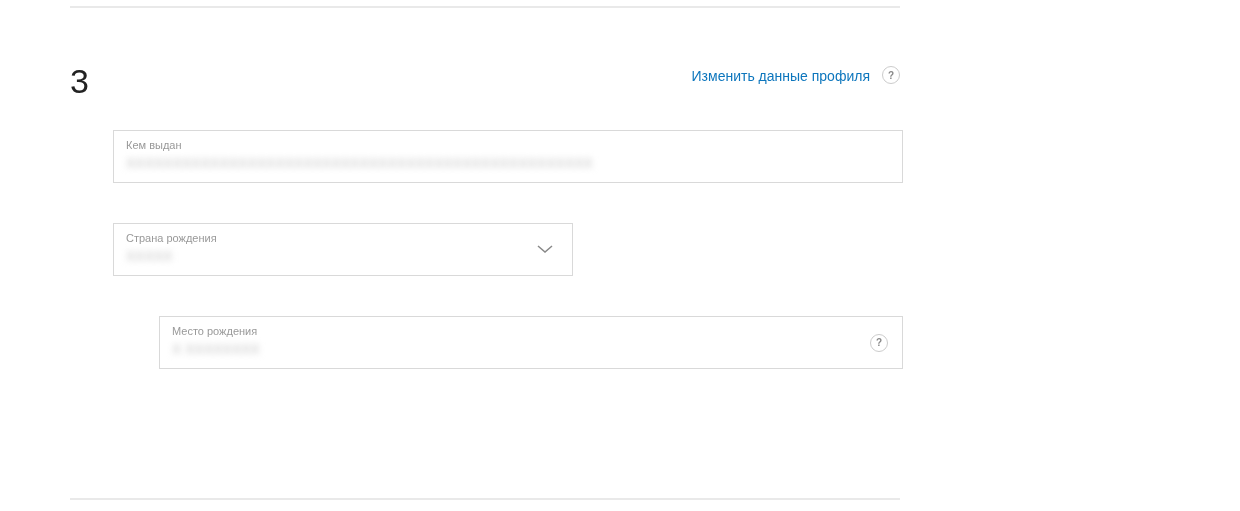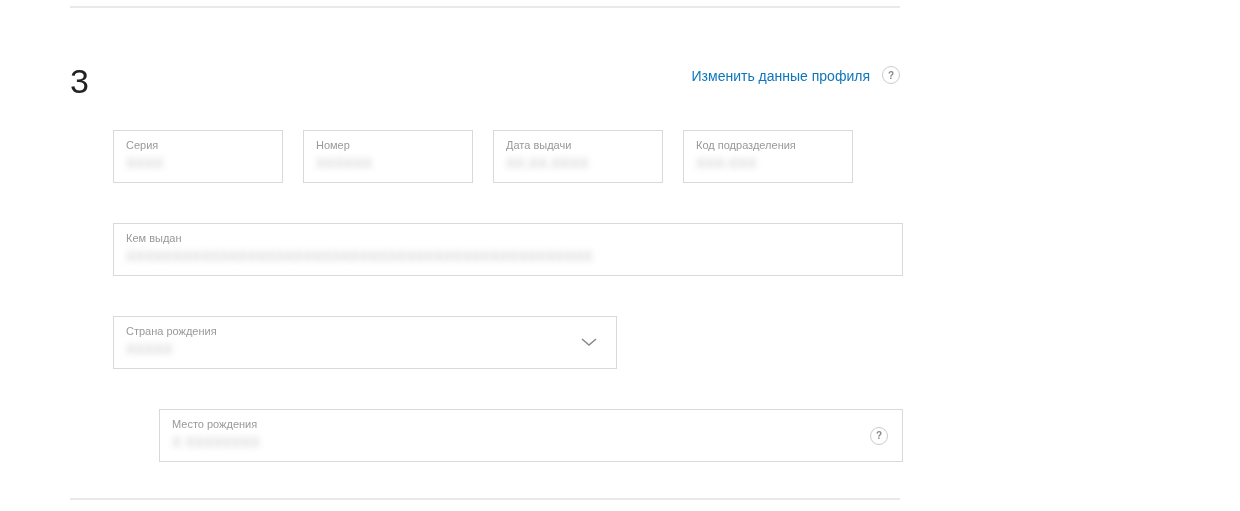--- a/index.html
+++ b/index.html
@@ -110,21 +110,21 @@
       user-select: none;
       min-height: 17px;
     }
     .field-small {
       width: 170px;
     }
     .field-full {
       width: 811px;
     }
     .field-medium {
-      width: 504px;
+      width: 460px;
     }
     .select-chevron {
       position: absolute;
       right: 18px;
       top: 50%;
       transform: translateY(-50%);
     }
     .field-trailing-help {
       position: absolute;
       right: 14px;
@@ -138,38 +138,20 @@
 <div class="top-divider"></div>
 
 <div class="step-row">
   <div class="step-number">3</div>
   <a class="profile-link">Изменить данные профиля</a>
   <span class="help-icon help-icon-top">?</span>
 </div>
 
 <div class="form-area">
 
-  <div class="row">
-    <div class="field field-small">
-      <span class="field-label">Серия</span>
-      <div class="field-value">XXXX</div>
-    </div>
-    <div class="field field-small">
-      <span class="field-label">Номер</span>
-      <div class="field-value">XXXXXX</div>
-    </div>
-    <div class="field field-small">
-      <span class="field-label">Дата выдачи</span>
-      <div class="field-value">XX.XX.XXXX</div>
-    </div>
-    <div class="field field-small">
-      <span class="field-label">Код подразделения</span>
-      <div class="field-value">XXX-XXX</div>
-    </div>
-  </div>
 
   <div class="row">
     <div class="field field-full">
       <span class="field-label">Кем выдан</span>
       <div class="field-value">XXXXXXXXXXXXXXXXXXXXXXXXXXXXXXXXXXXXXXXXXXXXXXXXXX</div>
     </div>
   </div>
 
   <div class="row">
     <div class="field field-medium">

